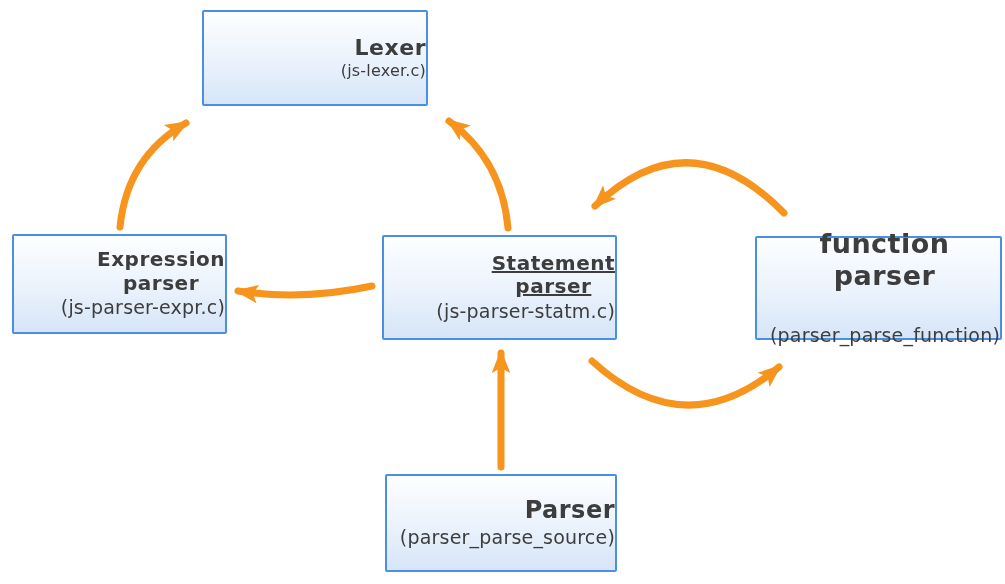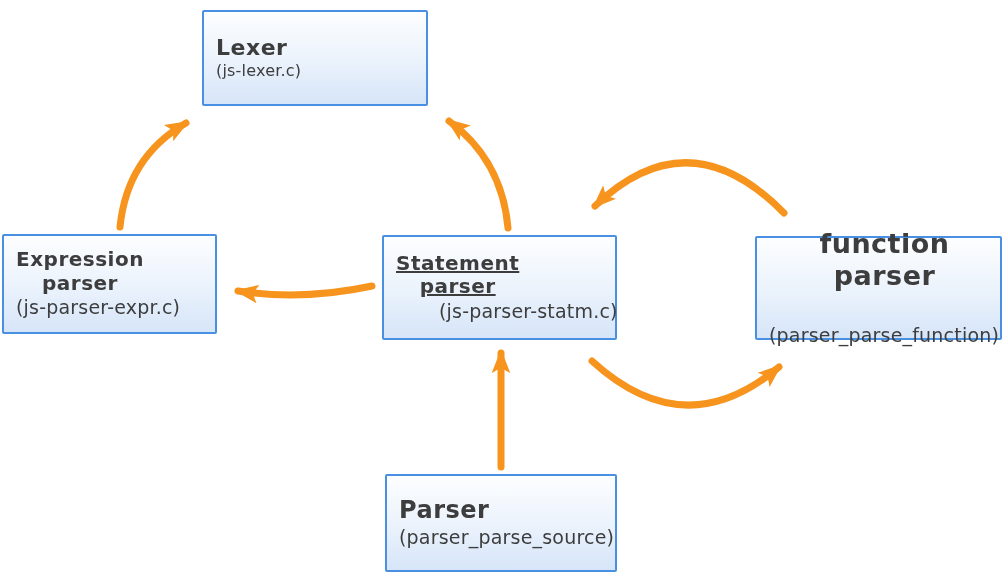--- a/index.html
+++ b/index.html
@@ -31,21 +31,21 @@
     position: absolute;
     box-sizing: border-box;
     border: 2px solid var(--node-border, #4A90E2);
     border-radius: 2px;
     background: linear-gradient(to bottom,
       var(--node-fill-top, #FDFEFF) 0%,
       #EAF2FC 55%,
       var(--node-fill-bottom, #D6E5F8) 100%);
     display: flex;
     flex-direction: column;
-    align-items: flex-start;
+    align-items: flex-end;
     justify-content: center;
     text-align: center;
     color: var(--node-text, #3D3D3D);
     padding-left: 12px;
   }
   .node-title {
     font-weight: bold;
     white-space: pre-line;
     line-height: 1.18;
     letter-spacing: 0.5px;
@@ -54,21 +54,21 @@
     line-height: 1.25;
     margin-top: 1px;
     letter-spacing: 0.2px;
     white-space: nowrap;
   }
   
   .node-lexer      { left: 202px; top: 10px;  width: 226px; height: 96px; }
   .node-lexer .node-title { font-size: 22px; }
   .node-lexer .node-subtitle { font-size: 16px; }
 
-  .node-expression { left: 2px;  top: 234px; width: 215px; height: 100px; }
+  .node-expression { left: 12px;  top: 234px; width: 215px; height: 100px; }
   .node-expression .node-title { font-size: 20px; }
   .node-expression .node-subtitle { font-size: 19px; }
 
   .node-statement  { left: 382px; top: 235px; width: 235px; height: 105px; }
   .node-statement .node-title { font-size: 20px; text-decoration: underline; }
   .node-statement .node-subtitle { font-size: 19px; margin-left: 43px; }
 
   .node-function   { left: 755px; top: 236px; width: 247px; height: 104px; }
   .node-function .node-title { font-size: 27px; }
   .node-function .node-subtitle { font-size: 19px; margin-top: 33px; }

